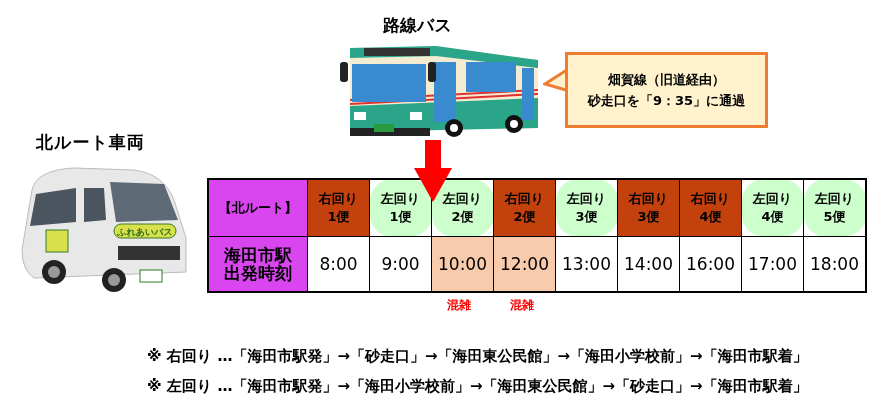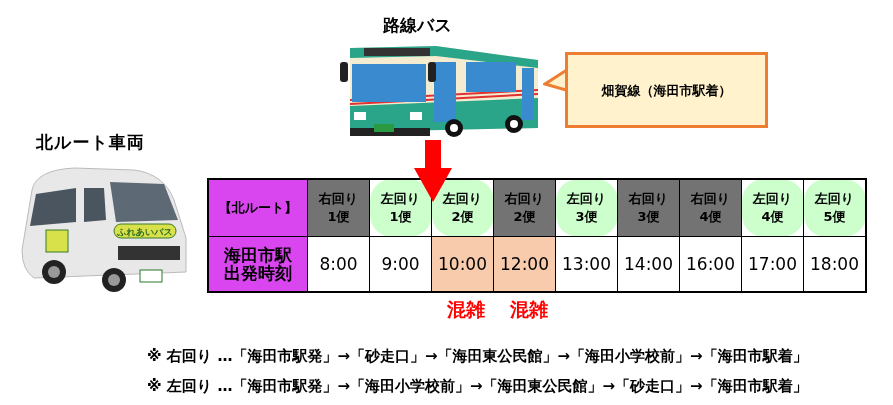--- a/index.html
+++ b/index.html
@@ -21,27 +21,27 @@
 
   .arrow { left:414px; top:140px; width:38px; height:62px; }
 
   table.tt { position:absolute; left:207px; top:178px; border-collapse:collapse;
              border:2px solid #000; }
   table.tt td { border:1px solid #000; text-align:center; padding:0; }
   .hdr td { height:56px; font-size:13px; font-weight:bold; line-height:18px; }
   .times td { height:54px; font-size:17px; }
   .route-cell { width:98px; background:#d946ef; }
   .c { width:61px; }
-  .right { background:#737373; }
+  .right { background:#c2410c; }
   .left { background:#ccffcc;border-radius:22px; }
   .white { background:#ffffff; }
   .busy { background:#f8cbad; }
   .rowlabel { font-size:13px; font-weight:bold; line-height:18px; }
 
-  .congest { top:297px; font-size:19px; font-weight:bold; color:#ff0000; }
+  .congest { top:297px; font-size:12px; font-weight:bold; color:#ff0000; }
 
   .note { left:147px; font-size:15px; font-weight:bold; white-space:nowrap; }
 </style>
 </head>
 <body>
 
 <div class="abs vehicle-title">北ルート車両</div>
 <svg class="abs van" viewBox="0 0 178 135">
   <path d="M18 30 Q22 10 60 8 L120 10 Q150 14 160 40 L172 78 L172 112 L20 118 Q8 110 8 90 Z" fill="#e8e8e8" stroke="#bbb"></path>
   <path d="M22 34 L62 28 L62 62 L16 66 Z" fill="#4a5560"></path>
@@ -79,21 +79,22 @@
   <circle cx="116" cy="88" r="9" fill="#111"></circle>
     <circle cx="116" cy="88" r="4" fill="#fff"></circle>
   <circle cx="176" cy="84" r="9" fill="#111"></circle>
     <circle cx="176" cy="84" r="4" fill="#fff"></circle>
 </svg>
 
 <svg class="abs callout-tail" viewBox="0 0 30 40">
   <path d="M30 4 L2 22 L30 30" fill="#fff2cc" stroke="#ed7d31" stroke-width="3"></path>
 </svg>
 <div class="abs callout">
-  <div>畑賀線（海田市駅着）</div>
+  <div>畑賀線（旧道経由）</div>
+  <div>砂走口を「9：35」に通過</div>
 </div>
 
 <table class="tt">
   <tbody>
       <tr class="hdr">
     <td class="route-cell">【北ルート】</td>
     <td class="c right"><span>右回り</span><br><span>1便</span></td>
     <td class="c left"><span>左回り</span><br><span>1便</span></td>
     <td class="c left"><span>左回り</span><br><span>2便</span></td>
     <td class="c right"><span>右回り</span><br><span>2便</span></td>

